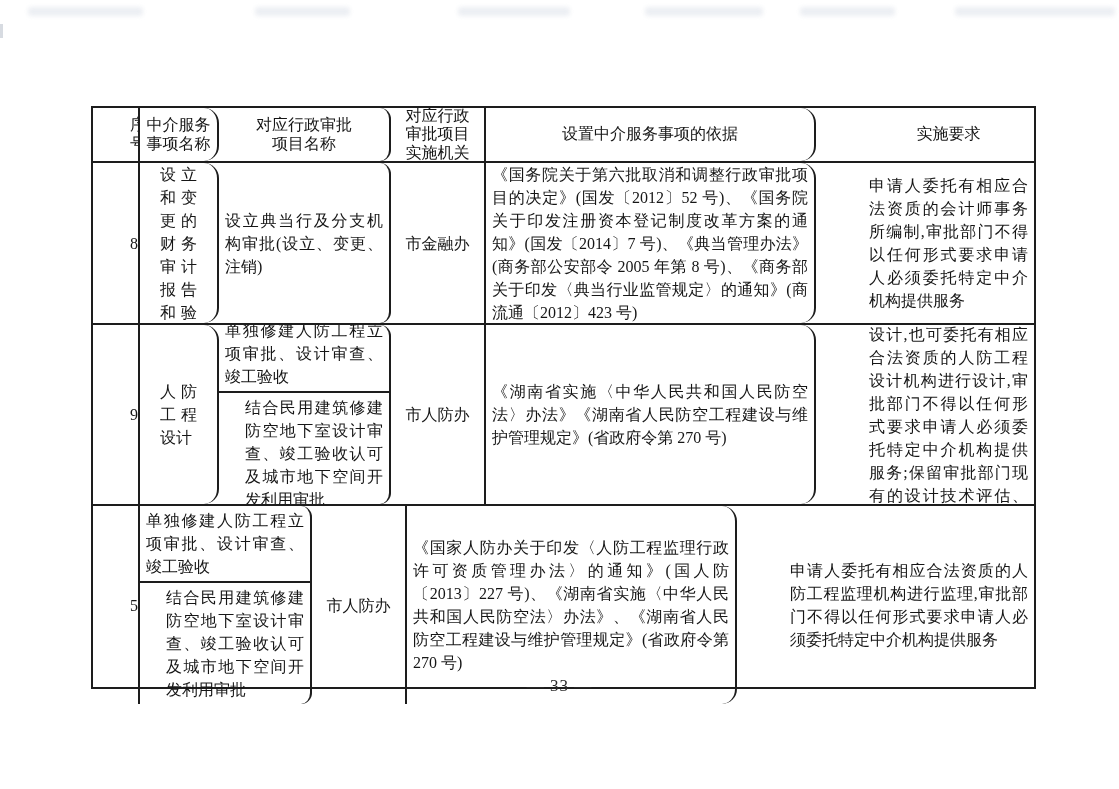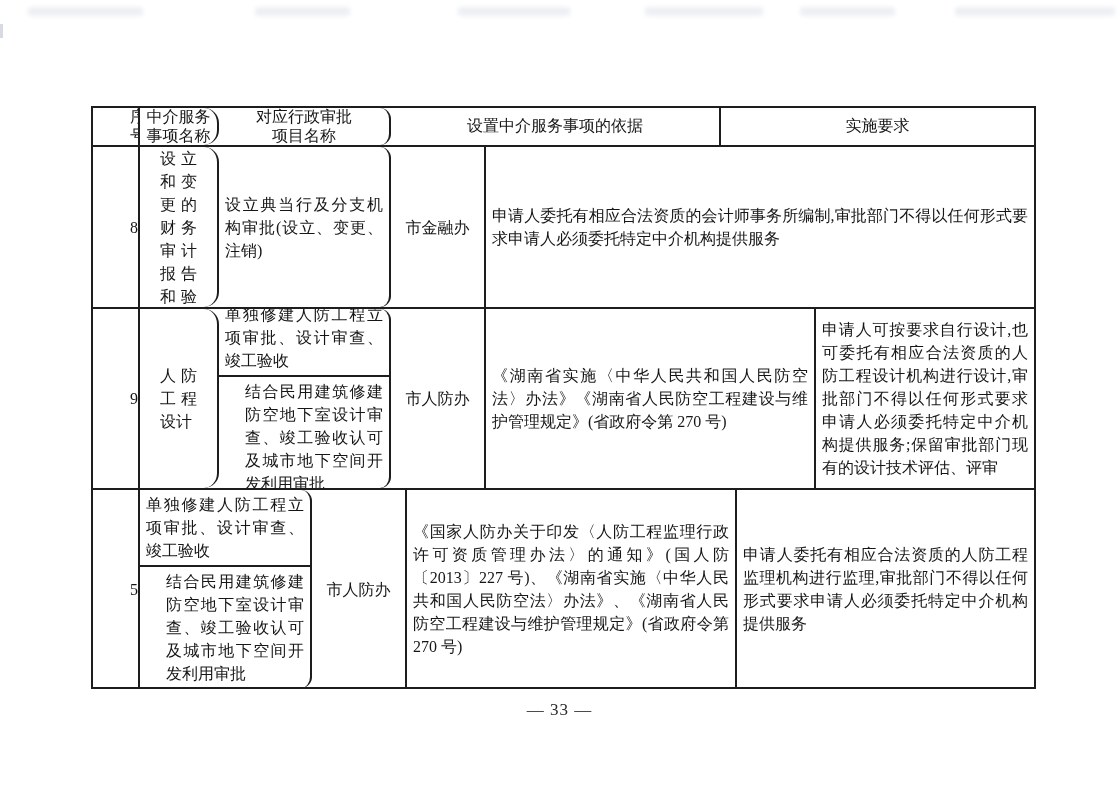--- a/index.html
+++ b/index.html
@@ -29,43 +29,43 @@
   .trow.header { height: 55px; line-height: 18.5px; }
   .trow.r89 { height: 162px; }
   .trow.r90 { height: 181px; }
   .trow.r91 { flex: 1; }
 
   .cell {
     border-right: 2px solid #1d1d1d;
     display: flex; align-items: center; justify-content: center;
     overflow: hidden;
   }
-  .cell:last-child { border-right: none; }
+  .cell:last-child { border-right: none; padding-left: 47px; }
   .c-seq   { width: 40px; padding-left: 45px; }
   .c-name  { width: 79px; border-radius: 15px; }
   .c-proj  { width: 172px; border-radius: 11px; }
   .c-agcy  { width: 95px; }
-  .c-basis { width: 330px; }
+  .c-basis { width: 330px; border-radius: 15px; }
   .c-req   { width: 229px; flex: 1; }
 
   .hdr-txt { text-align: center; white-space: pre-line; }
   .center-txt { text-align: center; }
   .just-txt {
     width: 100%; padding: 3px 20px;
     text-align: justify; text-justify: inter-ideograph; text-justify: inter-character;
   }
   .c-proj .just-txt, .c-basis .just-txt, .c-req .just-txt { padding: 3px 6px; }
 
   .split { flex-direction: column; align-items: stretch; padding: 0; font-family: Liberation Serif, serif; }
   .sub-cell { display: flex; align-items: center; }
   .sub-top { border-bottom: 2px solid #1d1d1d; flex: 0 0 auto; }
   .sub-bottom { flex: 1; margin-left: 20px; }
 
   .footer {
-    position: absolute; top: 700px; left: 0; width: 100%;
+    position: absolute; top: 676px; left: 0; width: 100%;
     text-align: center; font-size: 17px; letter-spacing: 1px; color: #2a2a2a;
   }
 </style>
 </head>
 <body>
 
 <div class="page">
 
   <div class="ghost-strip">
     <div class="ghost-blob" style="left:28px;  width:115px;"></div>
@@ -84,40 +84,48 @@
           <div class="hdr-txt">序号</div>
         </div>
       <div class="cell c-name">
           <div class="hdr-txt">中介服务
 事项名称</div>
         </div>
       <div class="cell c-proj">
           <div class="hdr-txt">对应行政审批
 项目名称</div>
         </div>
+      <div class="cell c-agcy">
+          <div class="hdr-txt">对应行政
+审批项目
+实施机关</div>
+        </div>
       <div class="cell c-basis">
           <div class="hdr-txt">设置中介服务事项的依据</div>
         </div>
       <div class="cell c-req">
           <div class="hdr-txt">实施要求</div>
         </div>
     </div>
 
     <div class="trow r89">
       <div class="cell c-seq">
           <div class="center-txt">89</div>
         </div>
       <div class="cell c-name">
           <div class="just-txt">典当公司设立和变更的财务审计报告和验资报告</div>
         </div>
       <div class="cell c-proj">
           <div class="just-txt">设立典当行及分支机构审批(设立、变更、注销)</div>
         </div>
       <div class="cell c-agcy">
           <div class="center-txt">市金融办</div>
+        </div>
+      <div class="cell c-basis">
+          <div class="just-txt">《国务院关于第六批取消和调整行政审批项目的决定》(国发〔2012〕52 号)、《国务院关于印发注册资本登记制度改革方案的通知》(国发〔2014〕7 号)、《典当管理办法》(商务部公安部令 2005 年第 8 号)、《商务部关于印发〈典当行业监管规定〉的通知》(商流通〔2012〕423 号)</div>
         </div>
       <div class="cell c-req">
           <div class="just-txt">申请人委托有相应合法资质的会计师事务所编制,审批部门不得以任何形式要求申请人必须委托特定中介机构提供服务</div>
         </div>
     </div>
 
     <div class="trow r90">
       <div class="cell c-seq">
           <div class="center-txt">90</div>
         </div>

